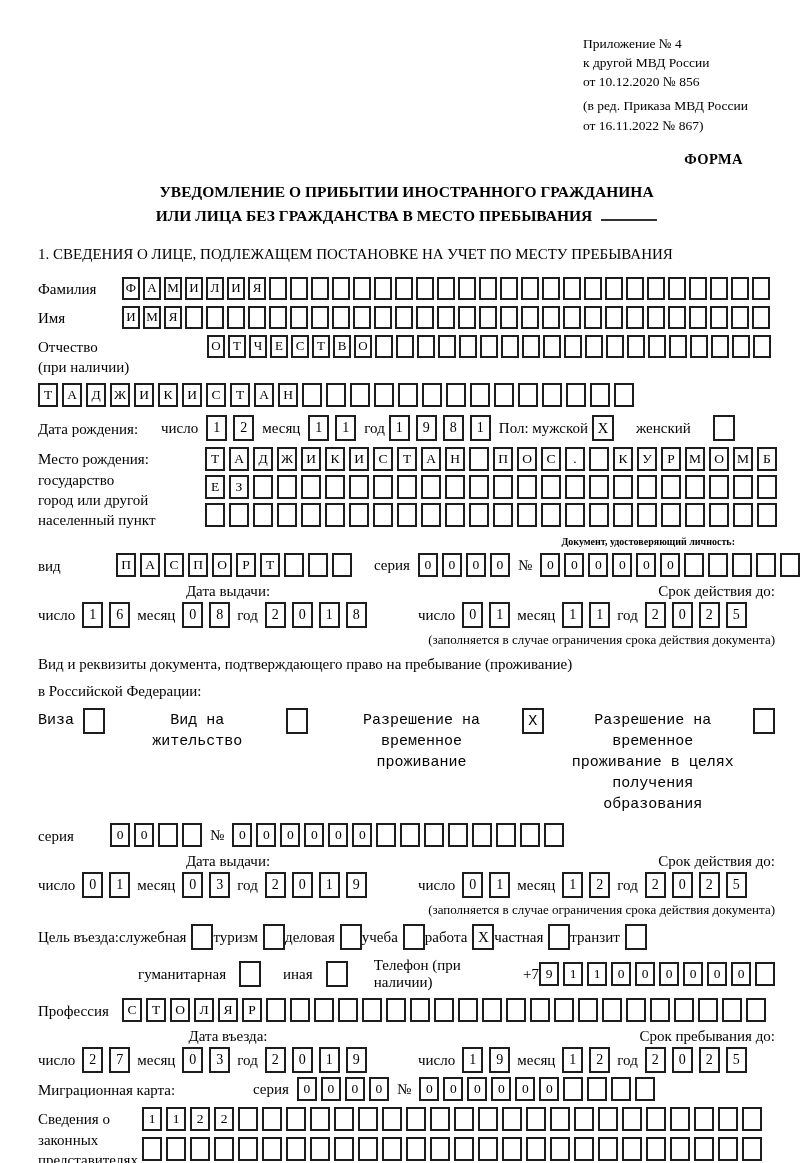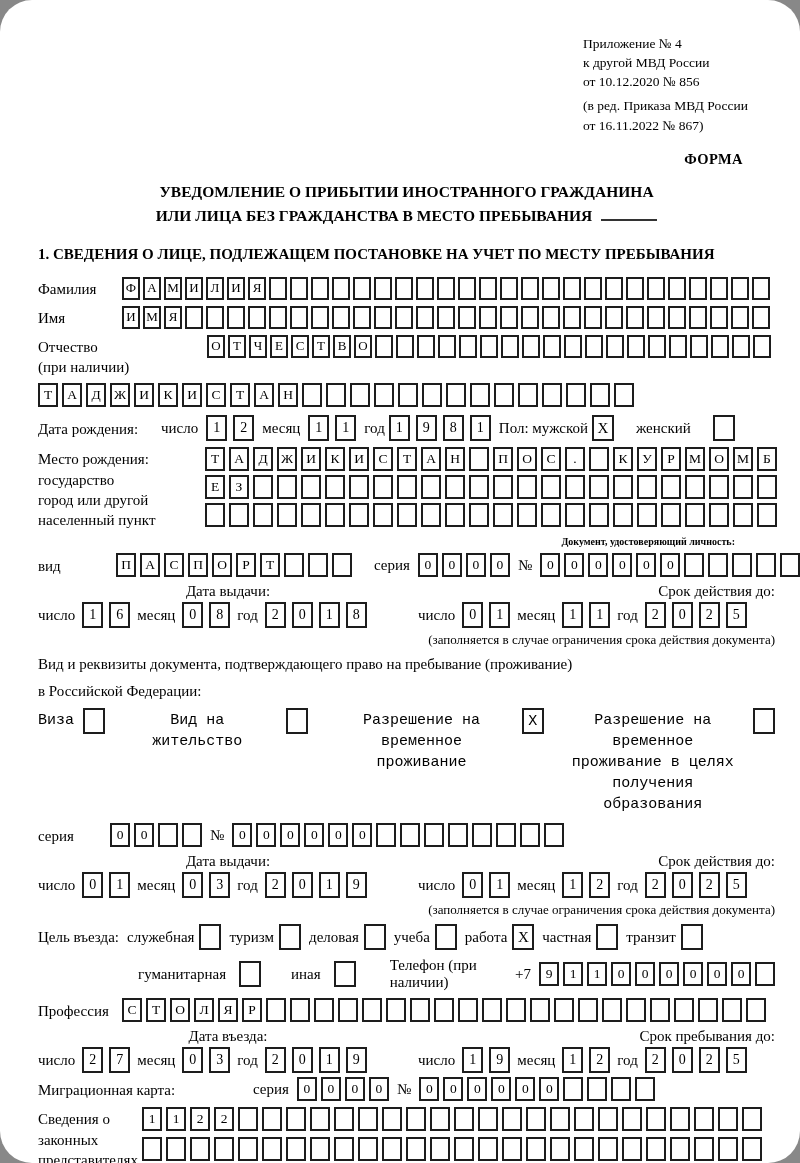--- a/index.html
+++ b/index.html
@@ -1,27 +1,27 @@
 <!DOCTYPE html>
 <html><head>
 <meta charset="utf-8">
 <style>
   html,body{margin:0;padding:0;background:#888;}
   .page{
     width:800px;height:1163px;background:#fff;color:#000;
     font-family:"Liberation Serif","DejaVu Serif",serif;font-size:15px;
     padding:34px 25px 14px 38px;box-sizing:border-box;overflow:hidden;
-    margin:0 auto;position:relative;border-radius:32px;
+    margin:0 auto;position:relative;
   }
   .ref{width:192px;margin-left:auto;font-size:13.5px;line-height:1.42;}
   .ref .gap{height:5px;}
   .forma{font-weight:bold;font-size:14.5px;text-align:right;padding-right:32px;margin-top:16px;letter-spacing:.4px;}
   .title{text-align:center;font-weight:bold;font-size:15.5px;margin-top:12px;line-height:1.55;}
   .underline{display:inline-block;width:56px;border-bottom:2px solid #333;height:13px;margin-left:9px;}
-  .sec1{font-weight:bold;font-size:15px;margin-top:18px;margin-bottom:14px;}
+  .sec1{font-weight:normal;font-size:15px;margin-top:18px;margin-bottom:14px;}
   .row{display:flex;align-items:flex-start;margin-bottom:6px;}
   .row.vcenter{align-items:center;}
   .lbl{flex:none;line-height:1.35;padding-top:2px;}
   .w84{width:84px;} .w135{width:135px;} .w169{width:169px;} .w167{width:167px;} .w104{width:104px;} .w115{width:115px;} .w170{width:170px;}
   .cells{display:flex;gap:3px;flex:none;}
   .cells .cell{flex:none;width:18px;height:23px;border:2px solid #1d1d1d;box-sizing:border-box;
     display:flex;align-items:center;justify-content:center;font-size:13px;background:#fff;}
   .cells.lg{gap:4px;} .cells.lg .cell{width:20px;height:24px;font-size:13.5px;}
   .cells.dt{gap:6px;} .cells.dt .cell{width:21px;height:26px;font-size:14px;}
   .cells.cb .cell{width:22px;height:26px;font-size:15px;}
@@ -30,21 +30,21 @@
   .dh-left{width:380px;text-align:center;}
   .dh-right{flex:1;text-align:right;}
   .daterow{display:flex;align-items:center;margin-bottom:4px;}
   .dhalf{display:flex;align-items:center;gap:7px;}
   .dhalf.left{width:380px;}
   .note{font-size:13px;text-align:right;margin-bottom:6px;margin-top:1px;}
   .plain{margin-bottom:6px;line-height:1.4;}
   .vrow{display:flex;align-items:flex-start;gap:12px;margin-bottom:8px;margin-top:4px;font-family:Liberation Mono, monospace;}
   .vopt{display:flex;align-items:flex-start;gap:9px;}
   .vopt .txt{text-align:center;line-height:1.4;padding-top:2px;}
-  .prow{display:flex;align-items:center;gap:8px;margin-bottom:7px;flex-wrap:nowrap;}
+  .prow{display:flex;align-items:center;margin-bottom:7px;flex-wrap:nowrap;}
   .opt{display:flex;align-items:center;gap:5px;}
   .indent100{margin-left:100px;}
   .ml28{margin-left:26px;} .ml8{margin-left:8px;} .ml22{margin-left:22px;} .ml45{margin-left:45px;}
   .repwrap{display:flex;align-items:flex-start;margin-bottom:2px;}
   .doc-title{font-weight:bold;text-align:right;margin:2px 40px 6px 130px;font-size:10px;}
 </style>
 </head>
 <body>
 
 <div class="page">

